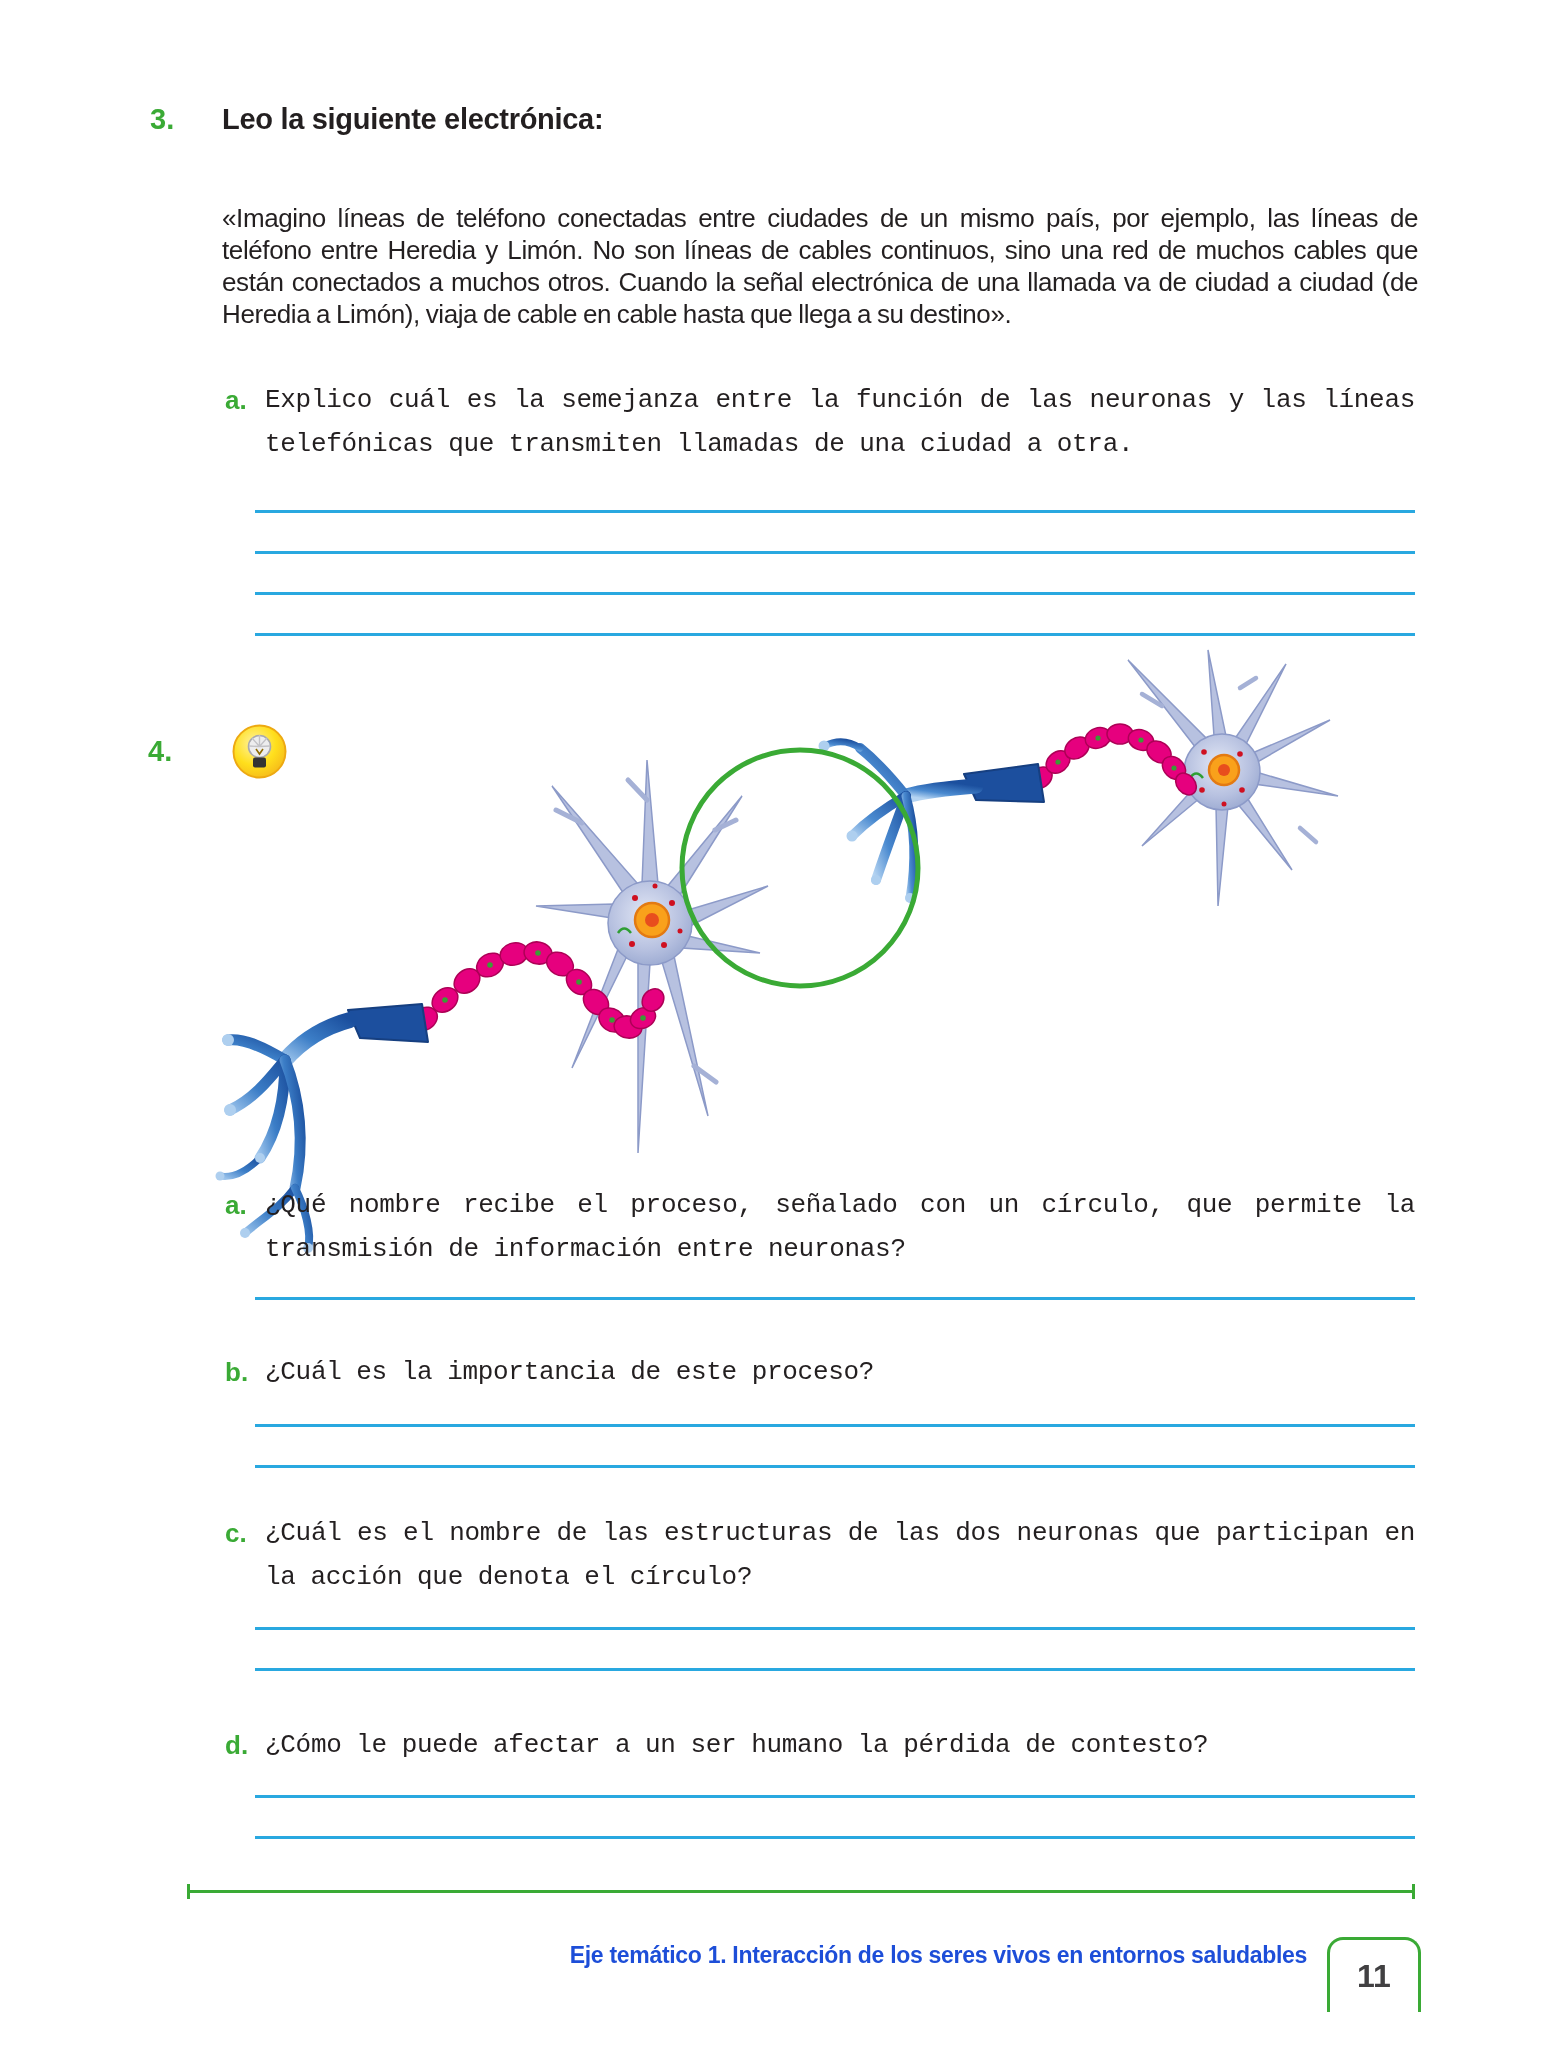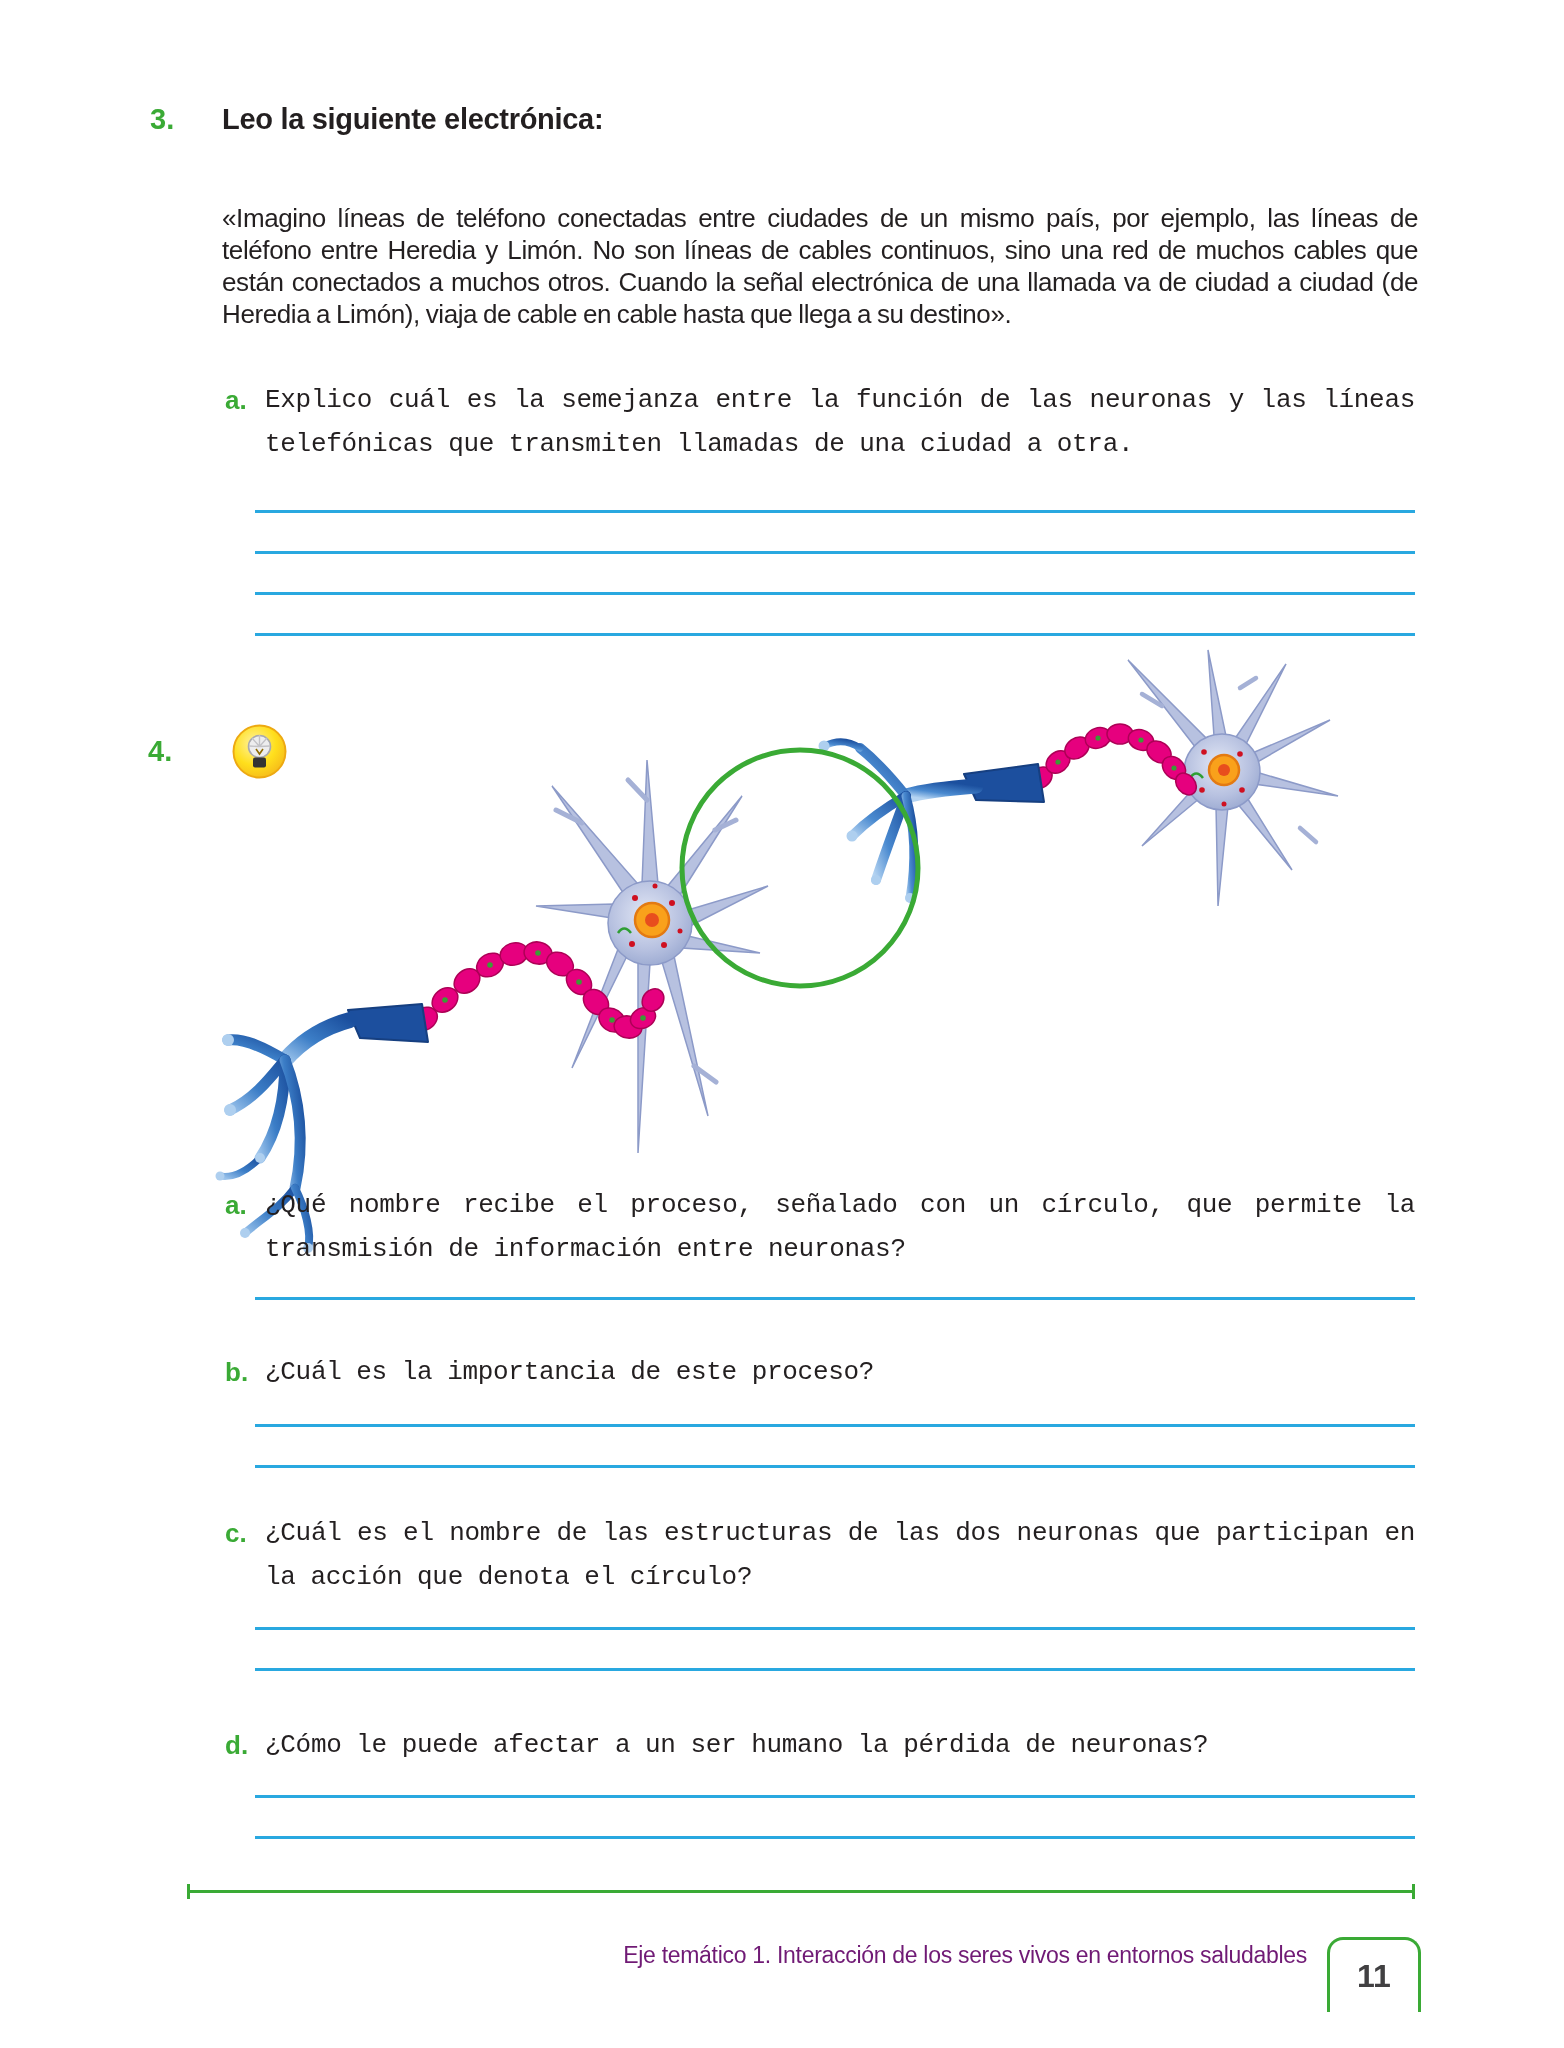--- a/index.html
+++ b/index.html
@@ -26,21 +26,21 @@
   
   .head4{gap:12px;}
   .bulb{width:55px;height:55px;flex:0 0 55px;}
   
   .rule{position:absolute;left:187px;top:1890px;width:1228px;height:3px;background:#3aaa35;}
   .rule::before,.rule::after{content:"";position:absolute;top:-6px;width:3px;height:15px;background:#3aaa35;}
   .rule::before{left:0;}
   .rule::after{right:0;}
   .footer-text{
     position:absolute;left:400px;top:1942px;width:907px;text-align:right;
-    font-size:23px;font-weight:400;color:#701a75;letter-spacing:-0.3px;
+    font-size:23px;font-weight:700;color:#1d4ed8;letter-spacing:-0.3px;
   }
   .page-box{
     position:absolute;left:1327px;top:1921px;width:88px;height:72px;
     border:3px solid #3aaa35;border-bottom:none;border-radius:16px 16px 0 0;
     display:flex;align-items:center;justify-content:center;background:#fff;margin-top:16px;
   }
   .page-num{font-size:32px;font-weight:700;color:#414042;}
   .figure{position:absolute;left:200px;top:648px;}
 </style>
 </head>
@@ -267,21 +267,21 @@
     <span class="sub-letter">c.</span>
     <span class="sub-text">¿Cuál es el nombre de las estructuras de las dos neuronas que participan en la acción que denota el círculo?</span>
   </div>
   <div class="lines" style="left:255px;top:1627px;">
     <div class="ans-line"></div>
     <div class="ans-line"></div>
   </div>
 
   <div class="sub-row" style="left:225px;top:1723px;width:1190px;">
     <span class="sub-letter">d.</span>
-    <span class="sub-text">¿Cómo le puede afectar a un ser humano la pérdida de neuronas?</span>
+    <span class="sub-text">¿Cómo le puede afectar a un ser humano la pérdida de contesto?</span>
   </div>
   <div class="lines" style="left:255px;top:1795px;">
     <div class="ans-line"></div>
     <div class="ans-line"></div>
   </div>
 
   <div class="rule"></div>
   <div class="footer-text">Eje temático 1. Interacción de los seres vivos en entornos saludables</div>
   <div class="page-box">
     <span class="page-num">11</span>

